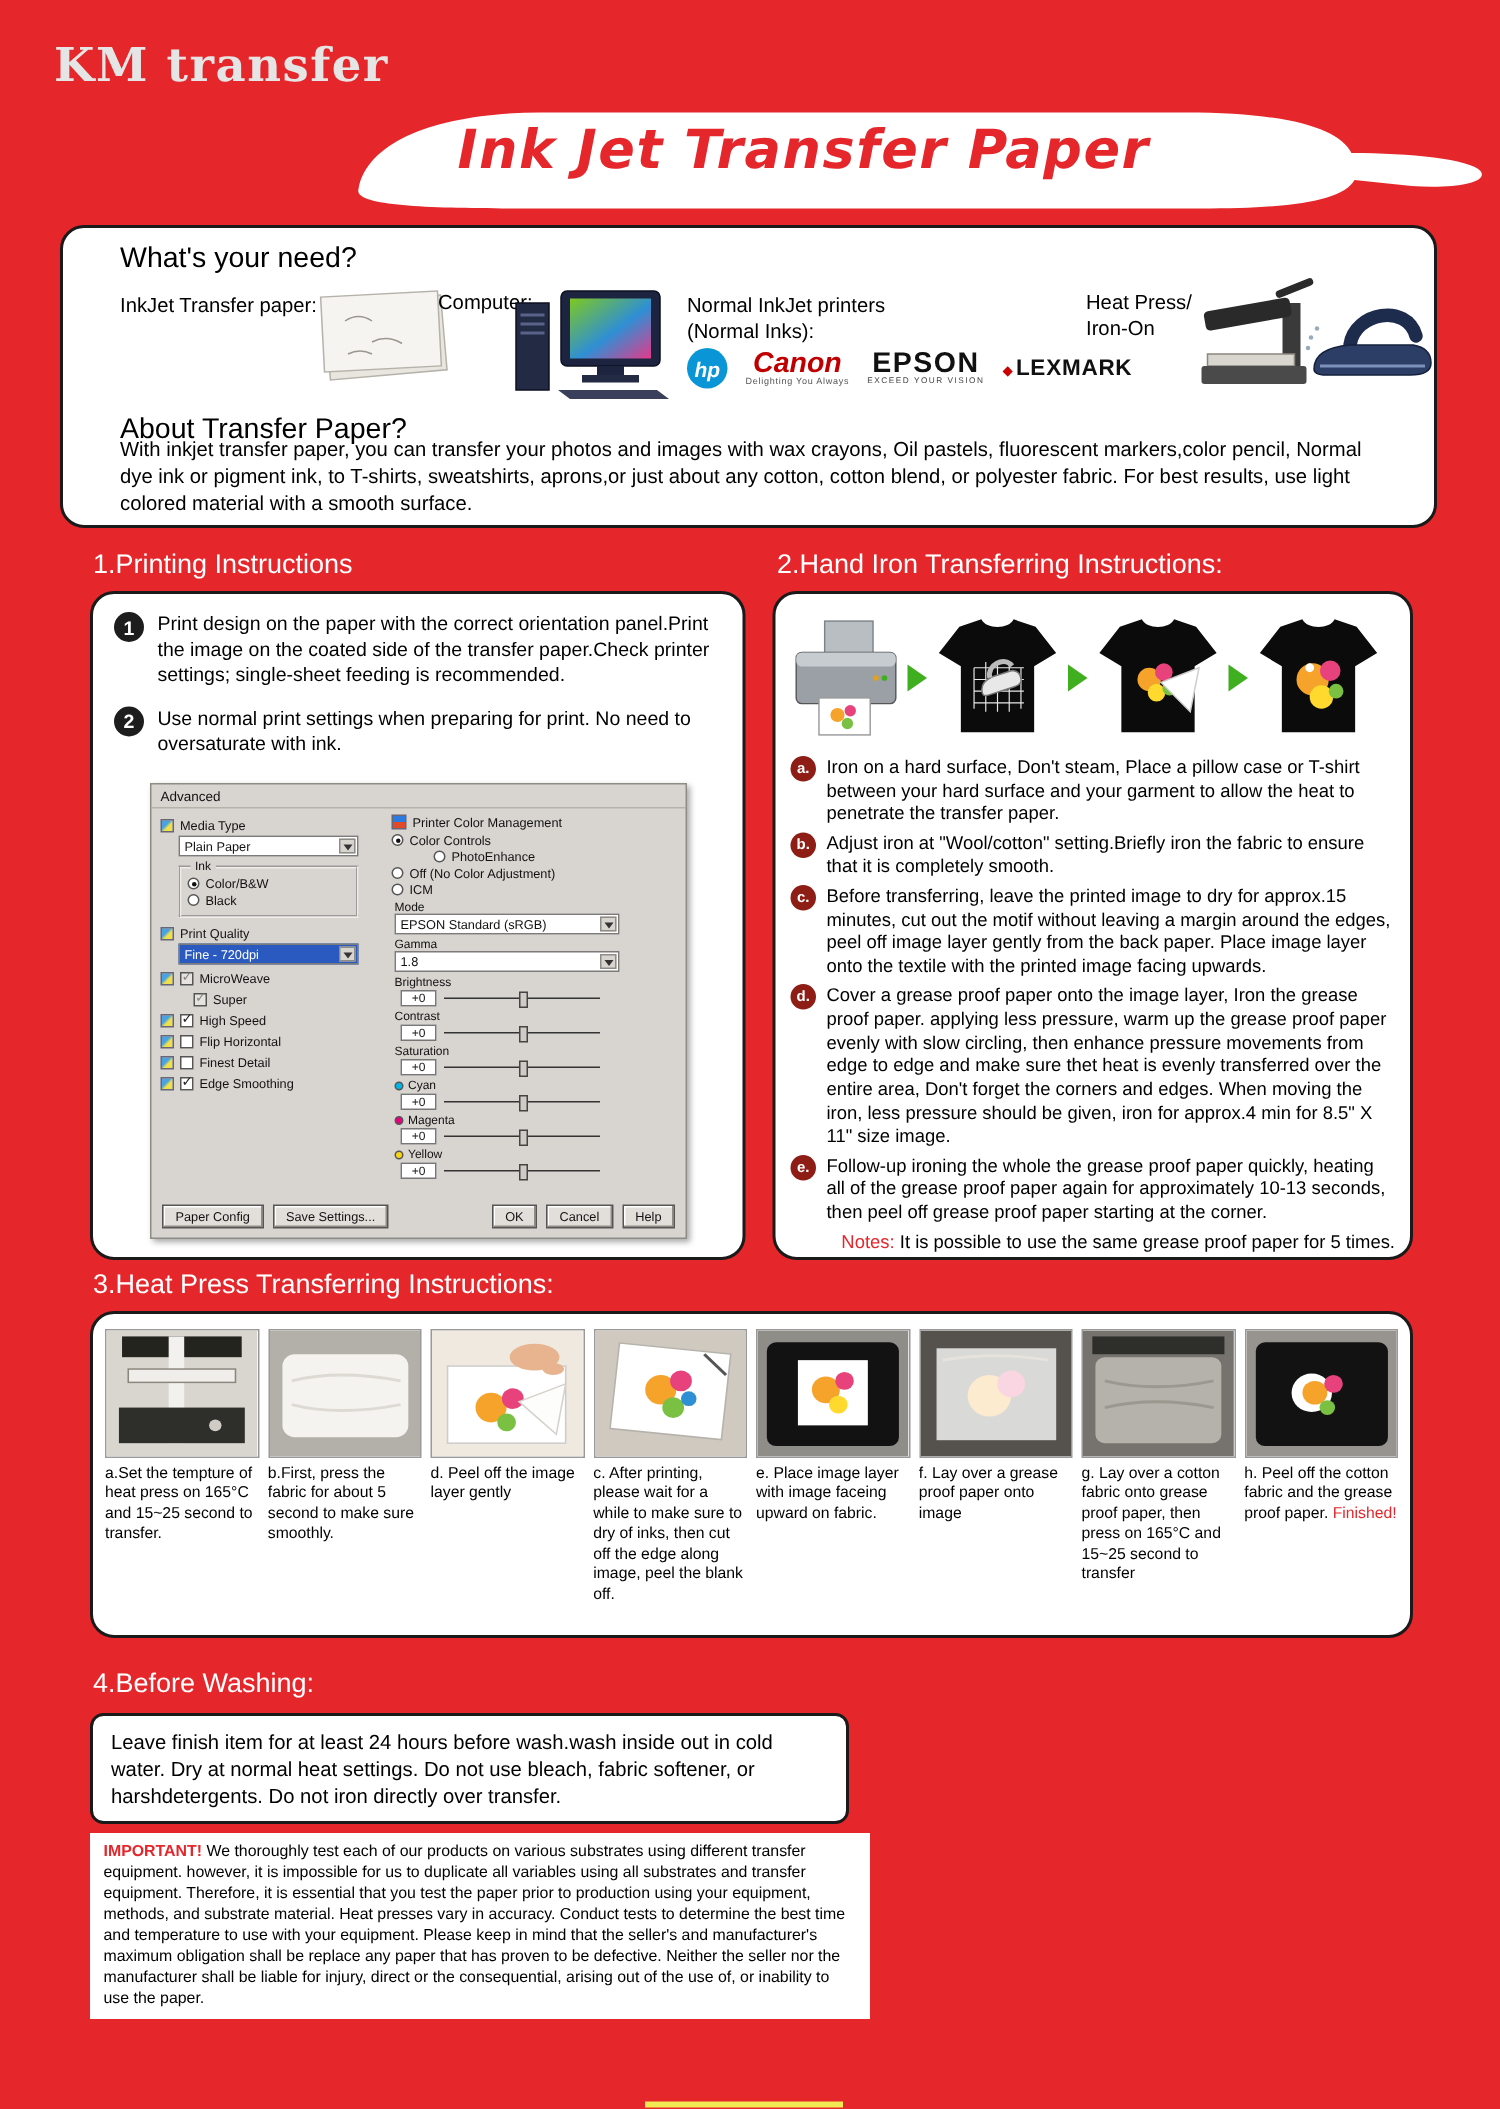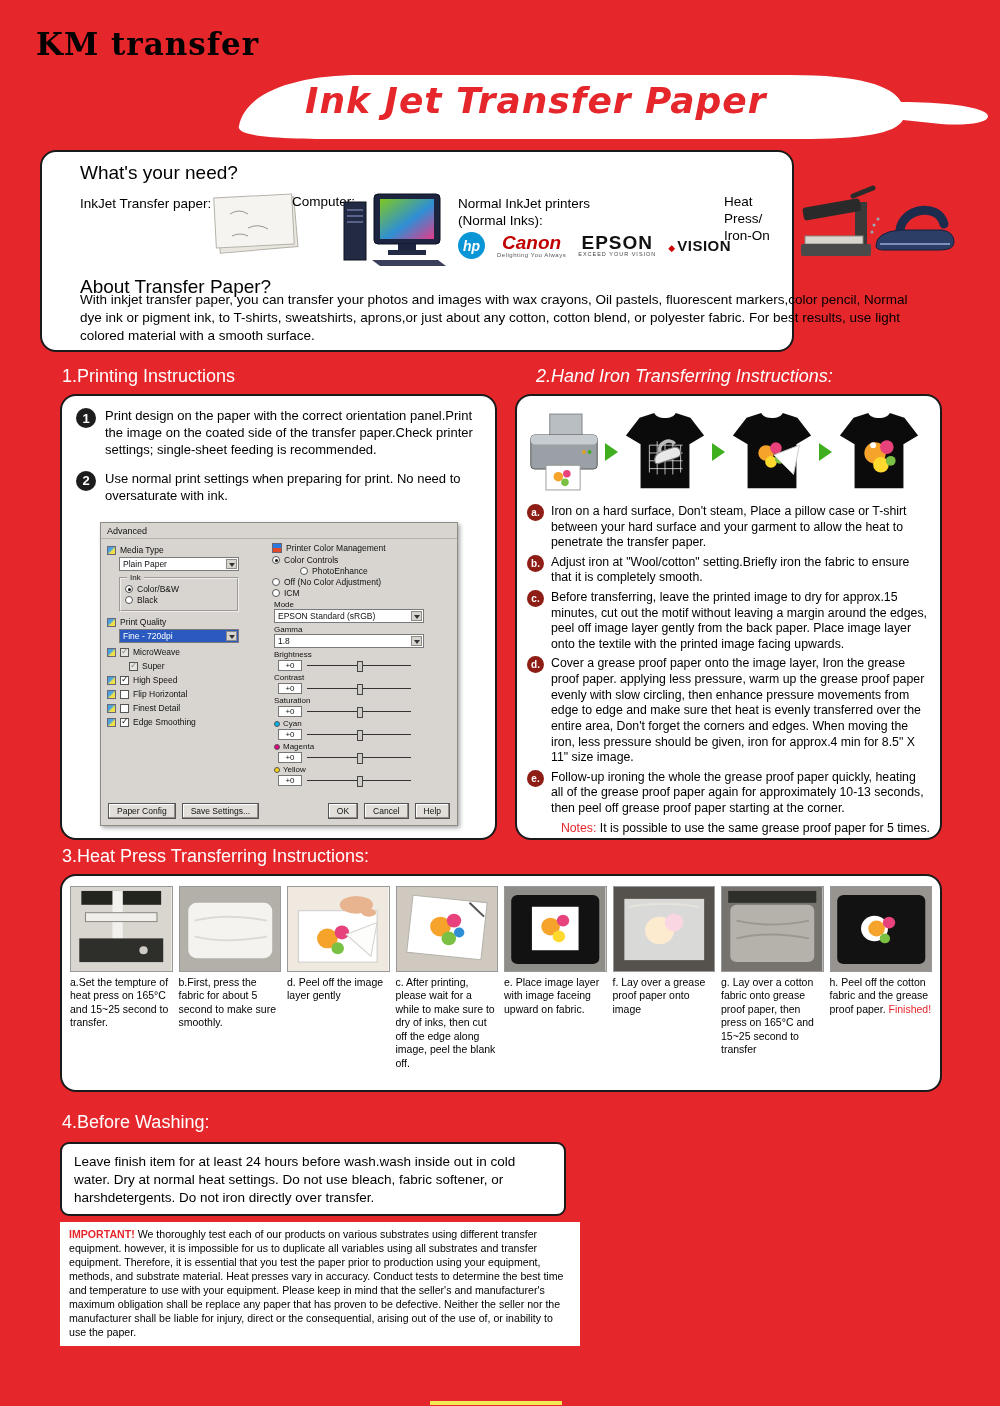--- a/index.html
+++ b/index.html
@@ -2,31 +2,31 @@
 <html><head>
 <meta charset="utf-8">
 <style>
   * { margin:0; padding:0; box-sizing:border-box; }
   body { font-family:"Liberation Sans", sans-serif; background:#888; }
   #page { position:relative; width:1000px; height:1406px; background:#e5262b; overflow:hidden; margin:0 auto; }
   .red   { color:#e5262b; }
 
   
   .brand { position:absolute; left:36px; top:26px; font-family:"DejaVu Serif", serif;
-           font-weight:bold; font-size:31px; color:#000000; letter-spacing:1px; }
+           font-weight:bold; font-size:31px; color:#e5e5e5; letter-spacing:1px; }
   .banner { position:absolute; left:225px; top:66px; width:775px; height:80px; }
   .banner svg { position:absolute; left:0; top:0; }
   .banner-title { position:absolute; left:80px; top:14px; font-size:36px; font-weight:bold;
                   font-style:italic; color:#e5262b; letter-spacing:1px; font-family:"DejaVu Sans", sans-serif; }
 
   
   .panel { position:absolute; background:#fff; border:2px solid #1a1a1a; border-radius:16px; }
 
   
-  #needs-panel { left:40px; top:150px; width:754px; height:202px; }
+  #needs-panel { left:40px; top:150px; width:918px; height:202px; }
   .need-title  { position:absolute; left:38px; top:10px;  font-size:19px; color:#000; }
   .about-title { position:absolute; left:38px; top:124px; font-size:19px; color:#000; }
   .about-body  { position:absolute; left:38px; top:139px; width:848px; font-size:13.5px; line-height:1.33; color:#000; }
   .need-lbl { position:absolute; font-size:13.5px; color:#000; white-space:pre-line; line-height:1.25; }
   #lbl-paper    { left:38px;  top:44px; }
   #lbl-computer { left:250px; top:42px; }
   #lbl-printers { left:416px; top:44px; }
   #lbl-heat     { left:682px; top:42px; }
   .need-img { position:absolute; }
   #img-paper    { left:166px; top:36px; }
@@ -41,39 +41,39 @@
   .canon-tag { font-size:6px; color:#555; letter-spacing:.5px; }
   .epson-txt { color:#111; font-weight:bold; font-size:19px; letter-spacing:1px; }
   .epson-tag { font-size:5.5px; color:#444; letter-spacing:1px; }
   .lex-wrap { display:flex; align-items:center; gap:2px; }
   .lex-diamond::before { content:"◆"; color:#cc0000; font-size:9px; }
   .lex-txt { color:#111; font-weight:bold; font-size:15px; letter-spacing:.5px; }
 
   
   .sec-title { position:absolute; color:#fff; font-size:18px; }
   #t-print { left:62px;  top:366px; }
-  #t-iron  { left:536px; top:366px;font-style:italic; }
+  #t-iron  { left:518px; top:366px; }
   #t-press { left:62px;  top:846px; }
   #t-wash  { left:62px;  top:1112px; }
 
   
   #print-panel { left:60px; top:394px; width:437px; height:446px; }
   .pstep { display:flex; gap:9px; padding:0 14px; margin-top:12px; }
   .circ { flex:0 0 auto; border-radius:50%; background:#1d1d1d; color:#fff; font-weight:bold;
           display:flex; align-items:center; justify-content:center; }
   .circ.n { width:20px; height:20px; font-size:13px; }
   .circ.l { width:17px; height:17px; font-size:10px; background:#8d1d15; }
   .pstep .txt { font-size:13px; line-height:1.3; color:#000; }
 
   
   .dialog { position:absolute; left:38px; top:126px; width:358px; height:304px;
             background:#d8d5d0; border:1px solid #8f8c86; box-shadow:2px 2px 4px rgba(0,0,0,.35);
             font-size:8.5px; color:#111; }
   .dlg-title { padding:3px 6px 2px; font-size:9px; border-bottom:1px solid #b5b2ac; }
-  .dlg-cols { display:flex; padding:2px 6px 0; gap:19px; }
+  .dlg-cols { display:flex; padding:2px 6px 0; gap:8px; }
   .dlg-left  { width:146px; }
   .dlg-right { flex:1; }
   .dlg-row { display:flex; align-items:center; gap:4px; margin:4px 0 2px; }
   .cicon { width:9px; height:9px; display:inline-block; background:linear-gradient(135deg,#4aa3e0 40%,#f0e14a 60%); border:1px solid #667; flex:0 0 auto; }
   .cm-ic { width:10px; height:10px; display:inline-block; background:linear-gradient(#2a7ae0 50%,#e04a2a 50%); border:1px solid #667; flex:0 0 auto; }
   .dlg-select { width:120px; height:14px; background:#fff; border:1px solid #7b7b7b;
                 display:flex; align-items:center; font-size:8.5px; padding-left:3px; position:relative; margin:0 0 2px 12px; }
   .dlg-select.full { width:150px; margin-left:2px; }
   .dlg-select.hl { background:#2a5ac0; color:#fff; }
   .dda { position:absolute; right:1px; top:1px; width:11px; height:10px; background:#d8d5d0; border:1px solid #8f8c86; }
@@ -175,21 +175,21 @@
       <div class="canon-wrap">
         <div class="canon-txt">Canon</div>
         <div class="canon-tag">Delighting You Always</div>
       </div>
       <div class="epson-wrap">
         <div class="epson-txt">EPSON</div>
         <div class="epson-tag">EXCEED YOUR VISION</div>
       </div>
       <div class="lex-wrap">
         <span class="lex-diamond"></span>
-        <span class="lex-txt">VISION</span>
+        <span class="lex-txt">LEXMARK</span>
       </div>
     </div>
 
     <div class="need-lbl" id="lbl-heat">Heat Press/
 Iron-On</div>
     <svg class="need-img" id="img-heatpress" width="82" height="80" viewBox="0 0 82 80">
       <rect x="58" y="18" width="12" height="42" fill="#3a3a3a"></rect>
       <g transform="rotate(-10 40 26)">
           <rect x="6" y="18" width="58" height="13" rx="3" fill="#2a2a2a"></rect>
         </g>

